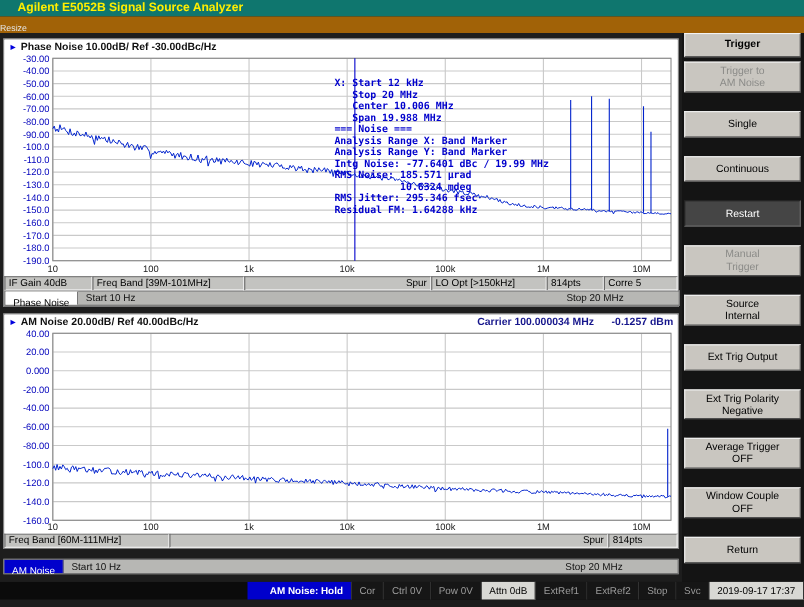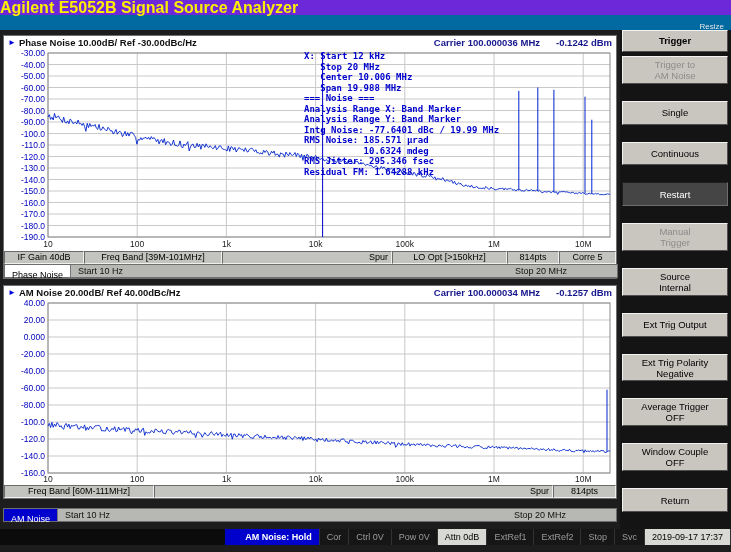--- a/index.html
+++ b/index.html
@@ -1,37 +1,37 @@
 <!DOCTYPE html>
 <html><head>
 <meta charset="utf-8">
 <style>
   *{margin:0;padding:0;box-sizing:border-box;}
   html,body{width:731px;height:552px;overflow:hidden;background:#1d1d1d;
     font-family:"Liberation Sans",sans-serif;}
-  .titlebar{height:15px;background:#6d28d9;color:#ffee00;font-size:16px;font-weight:bold;
-    line-height:15px;padding-left:0;}
-  .resize-row{height:15px;background:#0369a1;text-align:right;padding-right:7px;}
+  .titlebar{height:15px;background:#0f766e;color:#ffee00;font-size:11px;font-weight:bold;
+    line-height:15px;padding-left:16px;}
+  .resize-row{height:15px;background:#a16207;text-align:left;padding-right:7px;}
   .resize-row span{color:#e6e6e6;font-size:8px;line-height:15px;cursor:default;}
   .middle{display:flex;height:499px;}
   .left-col{width:620px;padding-left:3px;background:#1d1d1d;}
   .panel{width:614px;background:#ffffff;border:1px solid #6e6e6e;}
   .panel.phase{margin-top:5px;}
   .panel.am{margin-top:6px;}
   .panel-header{height:13px;display:flex;align-items:center;font-size:9.5px;font-weight:bold;
     color:#101010;padding:0 4px;background:#ffffff;white-space:nowrap;}
   .tri{color:#0000dd;font-size:8px;margin-right:3px;line-height:13px;}
   .carrier{margin-left:auto;color:#16168c;display:flex;gap:16px;font-weight:bold;}
   .plot-wrap{position:relative;width:612px;}
   .plot-wrap svg{display:block;background:#ffffff;}
-  .info-block{position:absolute;left:300px;top:2px;font-family:"DejaVu Sans Mono",monospace;
+  .info-block{position:absolute;left:300px;top:22px;font-family:"DejaVu Sans Mono",monospace;
     font-size:9px;font-weight:bold;line-height:10.5px;color:#0000cc;white-space:pre;}
   .footer-segs{height:13px;display:flex;background:#c3c3c0;}
   .fseg{font-size:9px;line-height:11px;color:#000;border:1px solid;
-    border-color:#6a6a6a #efefef #efefef #6a6a6a;padding:0 3px;overflow:hidden;white-space:nowrap;text-align:center;}
+    border-color:#6a6a6a #efefef #efefef #6a6a6a;padding:0 3px;overflow:hidden;white-space:nowrap;}
   .fseg.center{text-align:right;}
   .fseg.grow{flex:1;}
   .status-row{width:614px;height:14px;display:flex;background:#b7b7b4;font-size:9px;
     border:1px solid #6e6e6e;align-items:stretch;}
   .status-row.standalone{margin-top:9px;}
   .mode-box{padding:4px 7px;line-height:12px;background:#ffffff;color:#000;
     border-right:1px solid #777;white-space:nowrap;}
   .mode-box.blue{background:#0000cc;color:#ffffff;}
   .start-label{padding:0 7px;line-height:12px;color:#111;white-space:nowrap;}
   .filler{flex:1;}
@@ -61,24 +61,20 @@
   <span>Resize</span>
 </div>
 
 <div class="middle">
   <div class="left-col">
 
     <section class="panel phase">
       <div class="panel-header">
         <span class="tri">►</span>
         <span>Phase Noise 10.00dB/ Ref -30.00dBc/Hz</span>
-        <span class="carrier">
-          <span>Carrier 100.000036 MHz</span>
-          <span>-0.1242 dBm</span>
-        </span>
       </div>
       <div class="plot-wrap">
         <svg id="phase-plot" width="612" height="202" viewBox="0 0 612 202">
             <g>
               <line x1="44" y1="4.0" x2="606" y2="4.0" stroke="#c9c9c9" stroke-width="1"></line>
               <line x1="44" y1="15.5" x2="606" y2="15.5" stroke="#c9c9c9" stroke-width="1"></line>
               <line x1="44" y1="27.0" x2="606" y2="27.0" stroke="#c9c9c9" stroke-width="1"></line>
               <line x1="44" y1="38.5" x2="606" y2="38.5" stroke="#c9c9c9" stroke-width="1"></line>
               <line x1="44" y1="50.0" x2="606" y2="50.0" stroke="#c9c9c9" stroke-width="1"></line>
               <line x1="44" y1="61.5" x2="606" y2="61.5" stroke="#c9c9c9" stroke-width="1"></line>
@@ -152,21 +148,21 @@
 Intg Noise: -77.6401 dBc / 19.99 MHz
 RMS Noise: 185.571 µrad
            10.6324 mdeg
 RMS Jitter: 295.346 fsec
 Residual FM: 1.64288 kHz</div>
       </div>
       <div class="footer-segs" id="phase-footer">
           <div class="fseg" style="width: 80px;">IF Gain 40dB</div>
           <div class="fseg" style="width: 138px;">Freq Band [39M-101MHz]</div>
           <div class="fseg center" style="width: 170px;">Spur</div>
-          <div class="fseg" style="width: 115px;">LO Opt [&gt;150kHz]</div>
+          <div class="fseg" style="width: 105px;">LO Opt [&gt;150kHz]</div>
           <div class="fseg" style="width: 52px;">814pts</div>
           <div class="fseg grow">Corre 5</div>
         </div>
       <div class="status-row" id="phase-status">
           <div class="mode-box">Phase Noise</div>
           <div class="start-label">Start 10 Hz</div>
           <div class="filler"></div>
           <div class="stop-label">Stop 20 MHz</div>
         </div>
     </section>

